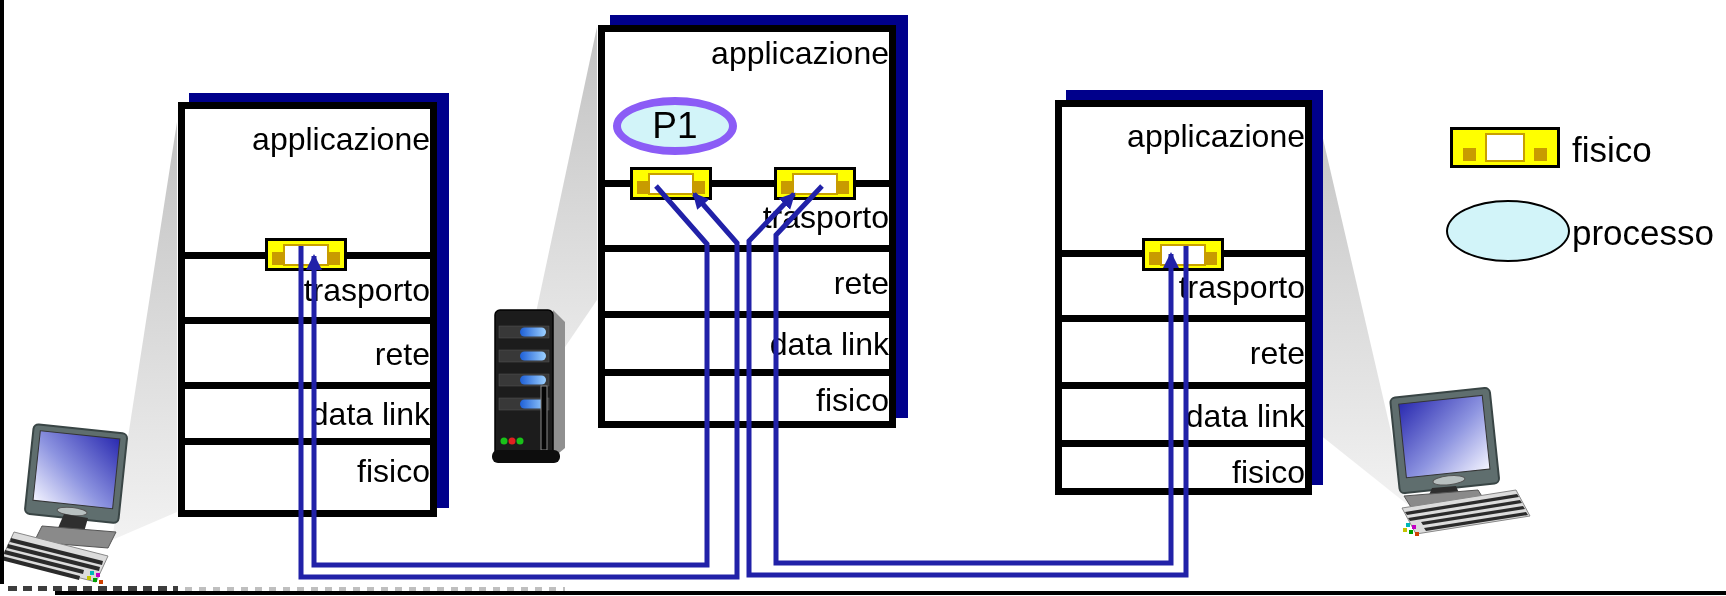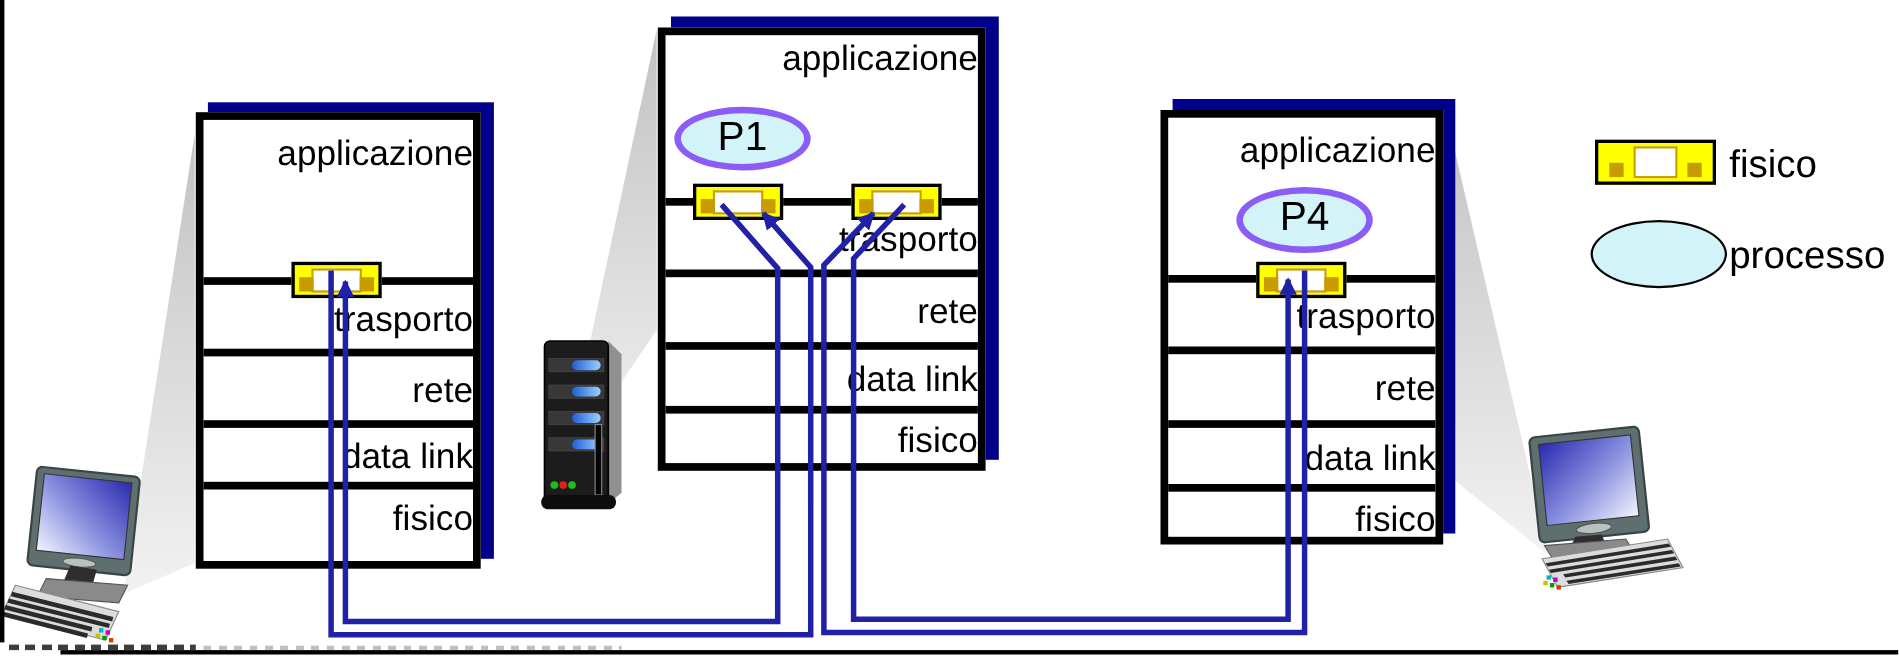--- a/index.html
+++ b/index.html
@@ -11,22 +11,22 @@
           font-family:"Liberation Sans",sans-serif;color:#000;}
   .layer{position:absolute;left:0;top:0;width:1726px;height:596px;}
   .z0{z-index:0}.z2{z-index:2}.z3{z-index:3}.z4{z-index:4}.z5{z-index:5}.z6{z-index:6}
 
   .stack{position:absolute;}
   .stack-shadow{position:absolute;background:var(--shadow-navy);}
   .stack-box{position:absolute;background:#fff;border:7px solid #000;box-sizing:border-box;}
   .sep{position:absolute;left:0;width:100%;height:7px;background:#000;}
   .stack-title,.layer-label{position:absolute;left:0;width:100%;text-align:right;
         font-size:32px;line-height:36px;height:36px;white-space:nowrap;}
-  .proc{position:absolute;background:var(--process-fill);border:6px solid #8b5cf6;border-radius:50%;
-        display:flex;align-items:flex-start;justify-content:center;font-size:37px;box-sizing:border-box;}
+  .proc{position:absolute;background:var(--process-fill);border:8px solid #8b5cf6;border-radius:50%;
+        display:flex;align-items:flex-end;justify-content:center;font-size:37px;box-sizing:border-box;}
   .socket{position:absolute;width:82px;height:33px;background:var(--socket-yellow);
         border:3px solid #000;box-sizing:border-box;z-index:2;}
   .socket .port{position:absolute;left:50%;transform:translateX(-50%);top:3px;width:46px;height:22px;
         background:#fff;border:2px solid #c8a000;box-sizing:border-box;}
   .socket .pin{position:absolute;width:13px;height:13px;background:var(--socket-pin);bottom:3px;}
   .pin.l{left:4px}.pin.r{right:4px}
 
   .legend-socket{position:absolute;left:1450px;top:127px;width:110px;height:41px;
         background:var(--socket-yellow);border:3px solid #000;box-sizing:border-box;}
   .legend-socket .port{position:absolute;left:50%;transform:translateX(-50%);top:3px;width:40px;height:29px;
@@ -108,23 +108,20 @@
       <div class="layer-label" style="top:233px;">rete</div>
       <div class="layer-label" style="top:294px;">data link</div>
       <div class="layer-label" style="top:350px;">fisico</div>
     </div>
   </div>
 
   <div class="stack z2">
     <div class="stack-shadow" style="left:1066px;top:90px;width:257px;height:395px;"></div>
     <div class="stack-box" style="left:1055px;top:100px;width:257px;height:395px;">
       <div class="stack-title" style="top:11px;">applicazione</div>
-      <div class="proc" style="left:62px;top:63px;width:124px;height:60px;">
-        <span>P4</span>
-      </div>
       <div class="sep" style="top:143px;"></div>
       <div class="sep" style="top:208px;"></div>
       <div class="sep" style="top:275px;"></div>
       <div class="sep" style="top:333px;"></div>
       <div class="socket" style="left:80px;top:131px;">
         <span class="port"></span>
         <span class="pin l"></span>
         <span class="pin r"></span>
       </div>
       <div class="layer-label" style="top:162px;">trasporto</div>

